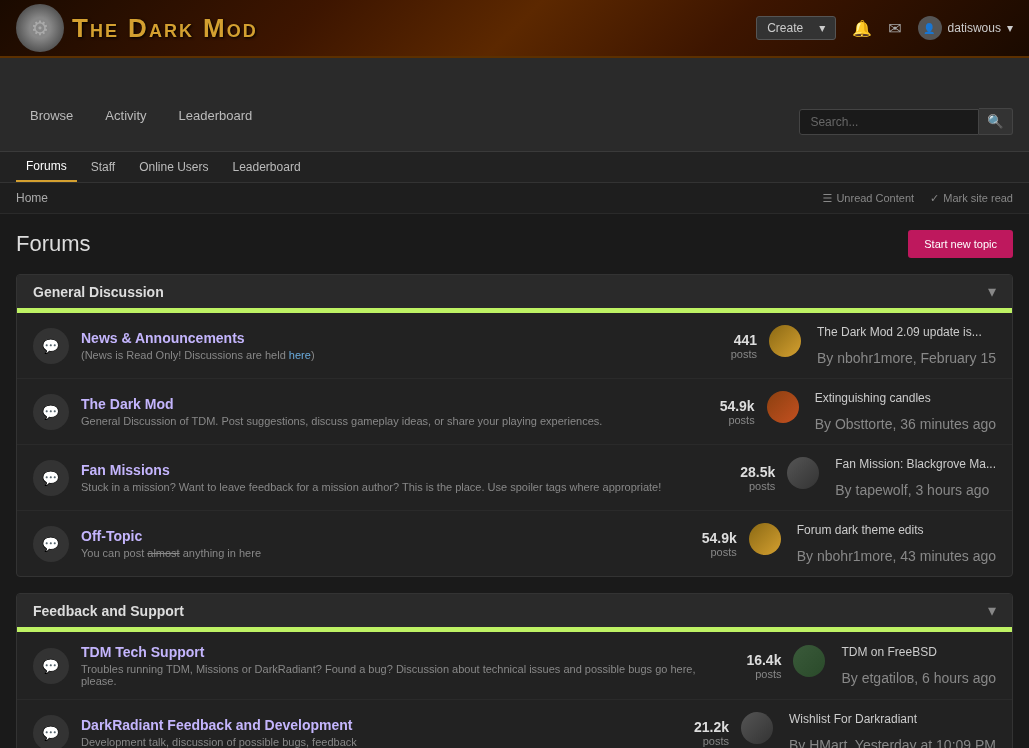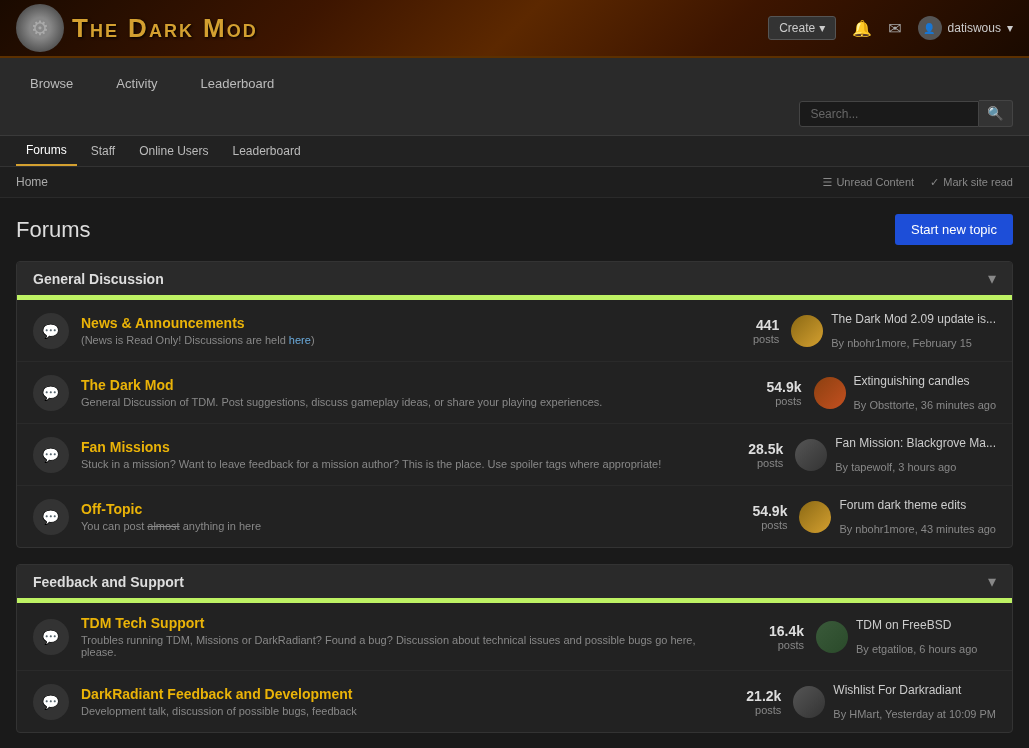--- a/index.html
+++ b/index.html
@@ -4,27 +4,27 @@
   <style>
     * { margin: 0; padding: 0; box-sizing: border-box; }
     body { font-family: Arial, sans-serif; background: #1a1a1a; color: #ccc; font-size: 13px; }
 
     
     .header { background: linear-gradient(135deg, #1a0a00 0%, #3d1500 30%, #5c2800 50%, #3d1500 70%, #1a0a00 100%); height: 58px; display: flex; align-items: center; padding: 0 16px; position: relative; border-bottom: 2px solid #5c3000; }
     .header-logo { display: flex; align-items: center; gap: 8px; }
     .logo-gear { width: 48px; height: 48px; background: radial-gradient(circle, #888 30%, #555 70%); border-radius: 50%; display: flex; align-items: center; justify-content: center; font-size: 20px; color: #aaa; }
     .logo-text { font-size: 26px; font-weight: bold; color: #d4a030; text-shadow: 1px 1px 3px #000; font-variant: small-caps; letter-spacing: 2px; }
     .header-right { margin-left: auto; display: flex; align-items: center; gap: 16px; }
-    .create-btn { background: #333; border: 1px solid #555; color: #ccc; padding: 4px 10px; border-radius: 3px; cursor: pointer; font-size: 12px; display: flex; align-items: center; gap: 4px; }
+    .create-btn { background: #333; border: 1px solid #555; color: #ccc; padding: 4px 10px; border-radius: 3px; cursor: pointer; font-size: 12px; display: flex; align-items: center; gap: 16px; }
     .header-icon { color: #aaa; cursor: pointer; font-size: 16px; }
     .user-btn { display: flex; align-items: center; gap: 6px; color: #ccc; cursor: pointer; font-size: 12px; }
     .user-avatar-small { width: 24px; height: 24px; background: #555; border-radius: 50%; display: flex; align-items: center; justify-content: center; font-size: 10px; }
 
     
-    .navbar { background: #2a2a2a; border-bottom: 1px solid #3a3a3a; display: flex; align-items: flex-start; padding: 8px 16px; gap: 15px; }
+    .navbar { background: #2a2a2a; border-bottom: 1px solid #3a3a3a; display: flex; align-items: flex-end; padding: 16px 16px; gap: 4px; }
     .nav-item { padding: 10px 14px; color: #bbb; cursor: pointer; font-size: 13px; border-bottom: 2px solid transparent; }
     .nav-search { margin-left: auto; display: flex; align-items: center; margin-top: 34px; }
     .search-box { background: #1a1a1a; border: 1px solid #444; color: #ccc; padding: 5px 10px; border-radius: 3px 0 0 3px; font-size: 12px; width: 180px; }
     .search-box::placeholder { color: #666; }
     .search-btn { background: #333; border: 1px solid #444; border-left: none; color: #aaa; padding: 5px 8px; border-radius: 0 3px 3px 0; cursor: pointer; }
 
     
     .subnav { background: #222; border-bottom: 1px solid #333; display: flex; align-items: center; padding: 0 16px; gap: 4px; }
     .subnav-item { padding: 7px 10px; color: #bbb; cursor: pointer; font-size: 12px; }
     .subnav-item.active { color: #fff; border-bottom: 2px solid #d4a030; }
@@ -33,46 +33,46 @@
     .toolbar { background: #1e1e1e; display: flex; align-items: center; justify-content: space-between; padding: 8px 16px; border-bottom: 1px solid #2a2a2a; }
     .breadcrumb { font-size: 12px; color: #888; }
     .breadcrumb a { color: #aaa; text-decoration: none; }
     .toolbar-right { display: flex; align-items: center; gap: 16px; }
     .toolbar-btn { color: #888; font-size: 11px; cursor: pointer; display: flex; align-items: center; gap: 4px; }
 
     
     .main { padding: 16px; background: #1a1a1a; min-height: 600px; }
     .page-header { display: flex; align-items: center; justify-content: space-between; margin-bottom: 16px; }
     .page-title { font-size: 22px; color: #ddd; font-weight: normal; }
-    .start-topic-btn { background: #1d4ed8; color: #fff; border: none; padding: 8px 16px; border-radius: 3px; cursor: pointer; font-size: 13px; }
+    .start-topic-btn { background: #be185d; color: #fff; border: none; padding: 8px 16px; border-radius: 3px; cursor: pointer; font-size: 11px; }
 
     
     .forum-section { background: #222; border: 1px solid #333; border-radius: 4px; margin-bottom: 16px; overflow: hidden; }
     .section-header { background: #2a2a2a; padding: 7px 16px; display: flex; align-items: center; justify-content: space-between; border-bottom: 5px solid #bef264; }
     .section-title { font-size: 14px; color: #ddd; font-weight: bold; }
     .section-toggle { color: #888; font-size: 16px; cursor: pointer; }
 
     
     .forum-row { display: flex; align-items: center; padding: 12px 16px; border-bottom: 1px solid #2a2a2a; gap: 12px; }
     .forum-row:last-child { border-bottom: none; }
     .forum-icon { width: 36px; height: 36px; background: #333; border-radius: 50%; display: flex; align-items: center; justify-content: center; color: #888; font-size: 14px; flex-shrink: 0; }
     .forum-info { flex: 1; }
-    .forum-name { color: #eab308; font-size: 14px; text-decoration: none; font-weight: bold; cursor: pointer; }
+    .forum-name { color: #c4b5fd; font-size: 14px; text-decoration: none; font-weight: bold; cursor: pointer; }
     .forum-desc { color: #888; font-size: 11px; margin-top: 3px; }
     .forum-desc a { color: #6aabdd; }
     .forum-stats { text-align: right; min-width: 70px; }
     .stat-number { color: #ddd; font-size: 14px; font-weight: bold; }
     .stat-label { color: #888; font-size: 11px; }
-    .forum-last { display: flex; align-items: center; gap: 8px; min-width: 180px; }
+    .forum-last { display: flex; align-items: flex-start; gap: 16px; min-width: 180px; }
     .avatar-placeholder { width: 32px; height: 32px; border-radius: 50%; background: #444; flex-shrink: 0; display: flex; align-items: center; justify-content: center; font-size: 10px; color: #888; }
     .avatar-gold { background: linear-gradient(135deg, #8b6914, #d4a030); }
     .avatar-gray { background: linear-gradient(135deg, #555, #333); }
     .last-post-info { }
     .last-post-title { color: #ccc; font-size: 12px; cursor: pointer; }
-    .last-post-meta { color: #888; font-size: 11px; margin-top: 11px; }
+    .last-post-meta { color: #888; font-size: 14px; margin-top: 11px; }
     .strikethrough { text-decoration: line-through; }
   </style>
 </head>
 <body>
 
 <div class="header">
   <div class="header-logo">
     <div class="logo-gear">⚙</div>
     <div class="logo-text">The Dark Mod</div>
   </div>

